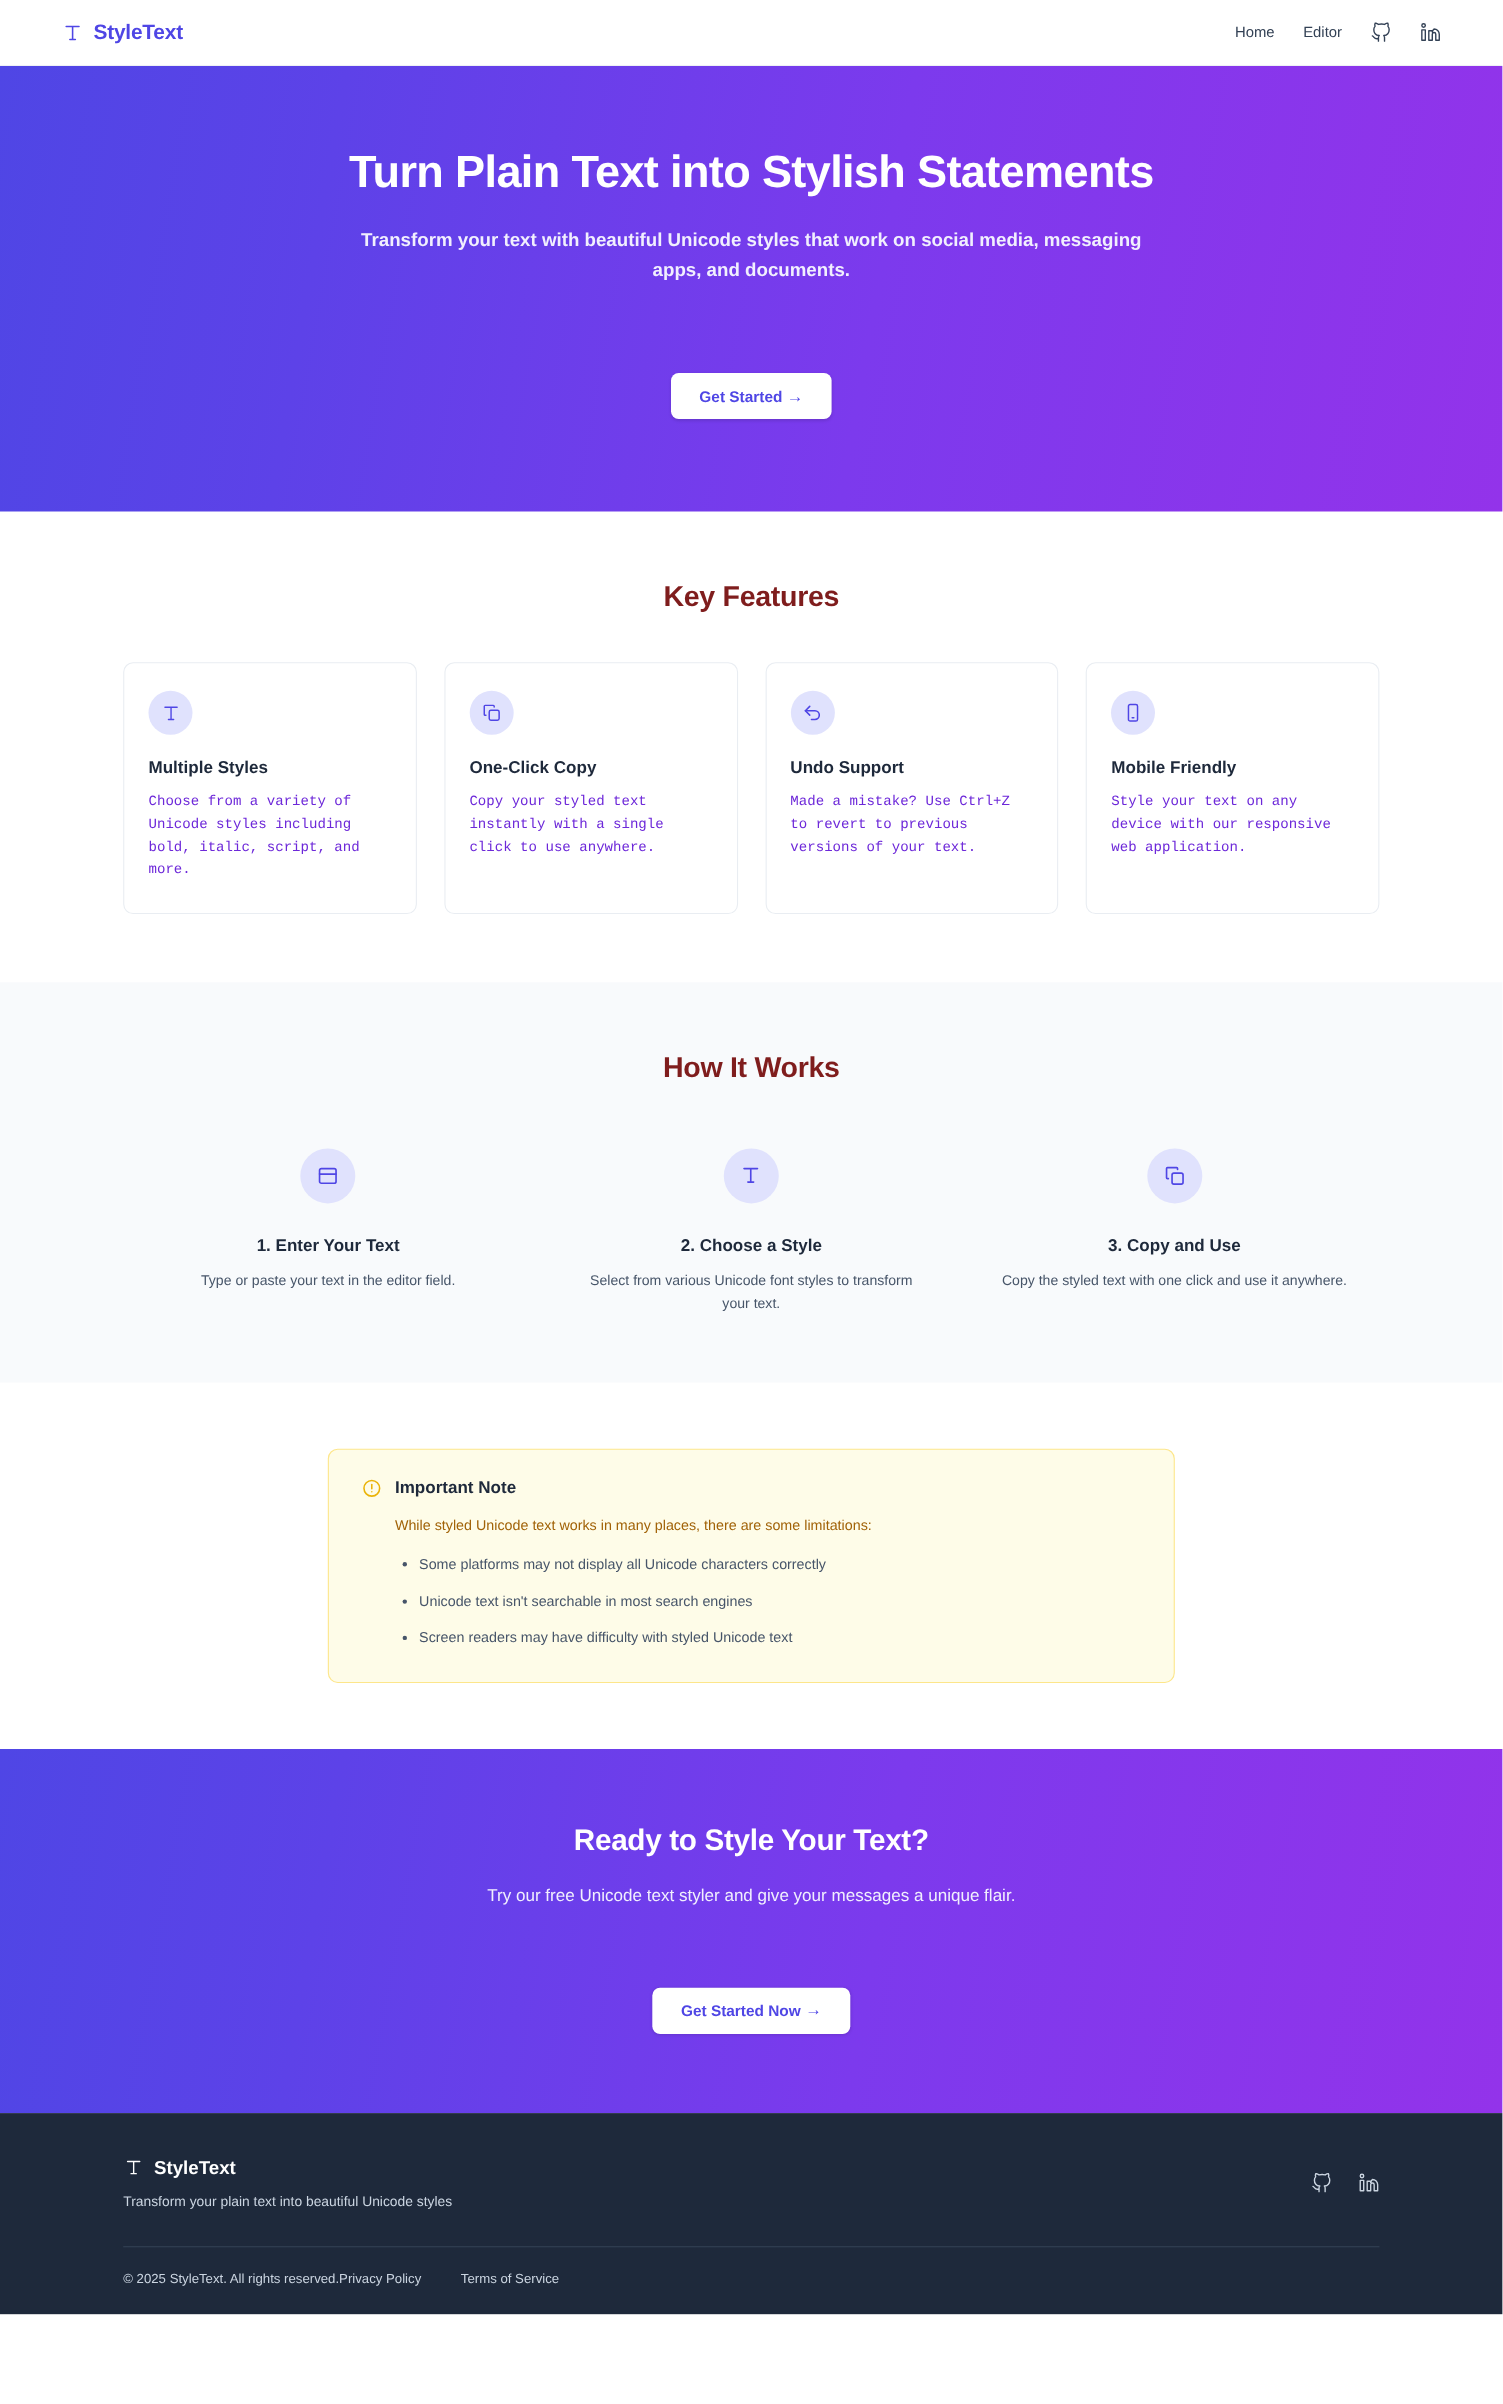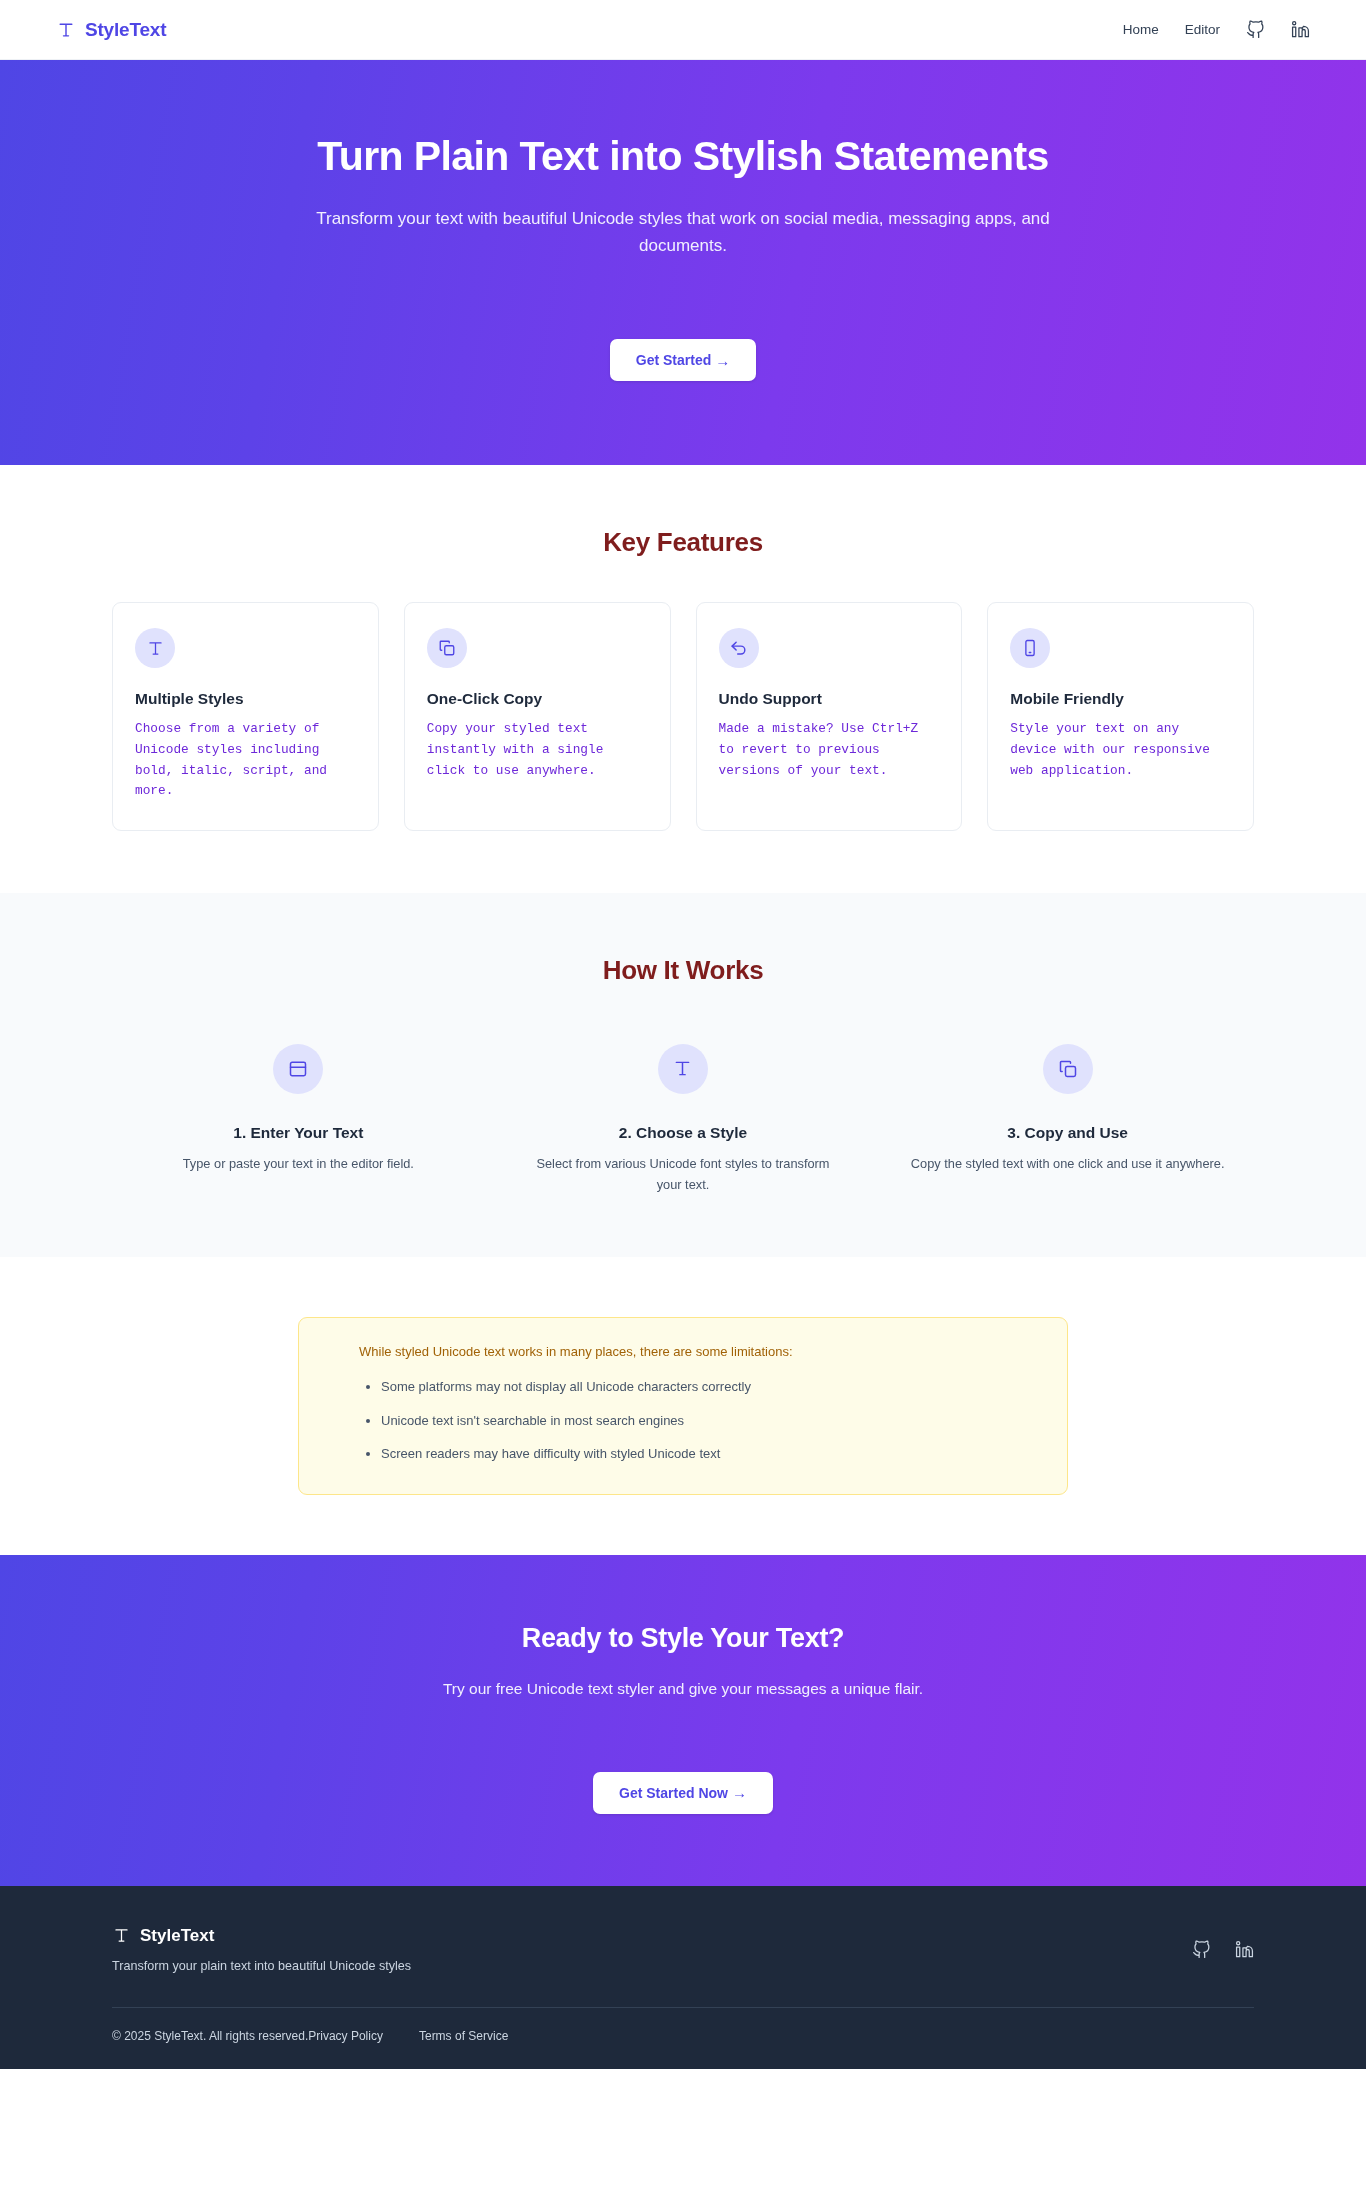--- a/index.html
+++ b/index.html
@@ -68,21 +68,21 @@
     letter-spacing: -0.6px;
     line-height: 1.18;
     margin-bottom: 26px;
   }
   .hero-sub {
     font-size: 17px;
     line-height: 1.55;
     max-width: 740px;
     margin: 0 auto 44px;
     color: #f1effe;
-    font-weight: 400;
+    font-weight: 700;
   }
   .btn-white {
     display: inline-flex;
     align-items: center;
     gap: 4px;
     background: #ffffff;
     color: #4f46e5;
     font-size: 14px;
     font-weight: bold;
     border: none;
@@ -392,20 +392,30 @@
         <div class="step-title">3. Copy and Use</div>
         <div class="step-desc">Copy the styled text with one click and use it anywhere.</div>
       </div>
 
     </div>
   </div>
 </section>
 
 <section class="note-section">
   <div class="note-box">
+    <div class="note-head">
+      <span class="note-icon">
+        <svg viewBox="0 0 24 24" width="18" height="18" fill="none" stroke="currentColor" stroke-width="1.9" stroke-linecap="round">
+          <circle cx="12" cy="12" r="9.5"></circle>
+          <path d="M12 7.5v5"></path>
+          <circle cx="12" cy="16.3" r="0.9" fill="currentColor" stroke="none"></circle>
+        </svg>
+      </span>
+      <span class="note-title">Important Note</span>
+    </div>
     <p class="note-intro">While styled Unicode text works in many places, there are some limitations:</p>
     <ul class="note-list">
       <li>Some platforms may not display all Unicode characters correctly</li>
       <li>Unicode text isn't searchable in most search engines</li>
       <li>Screen readers may have difficulty with styled Unicode text</li>
     </ul>
   </div>
 </section>
 
 <section class="cta">

